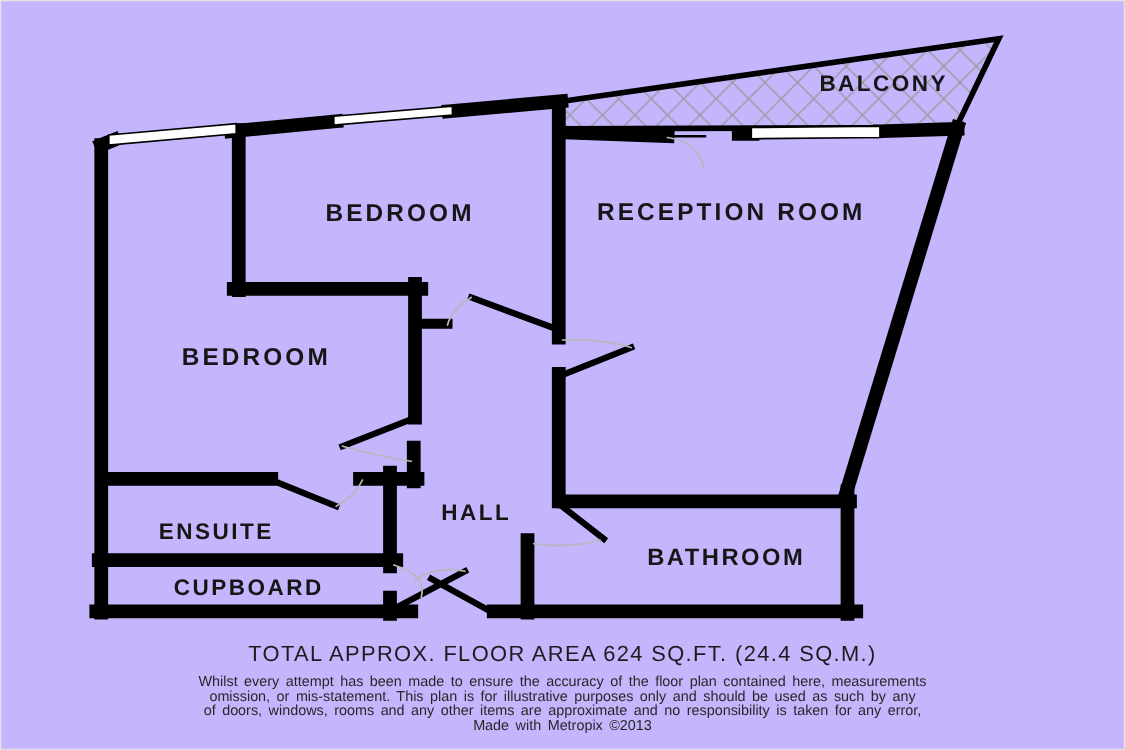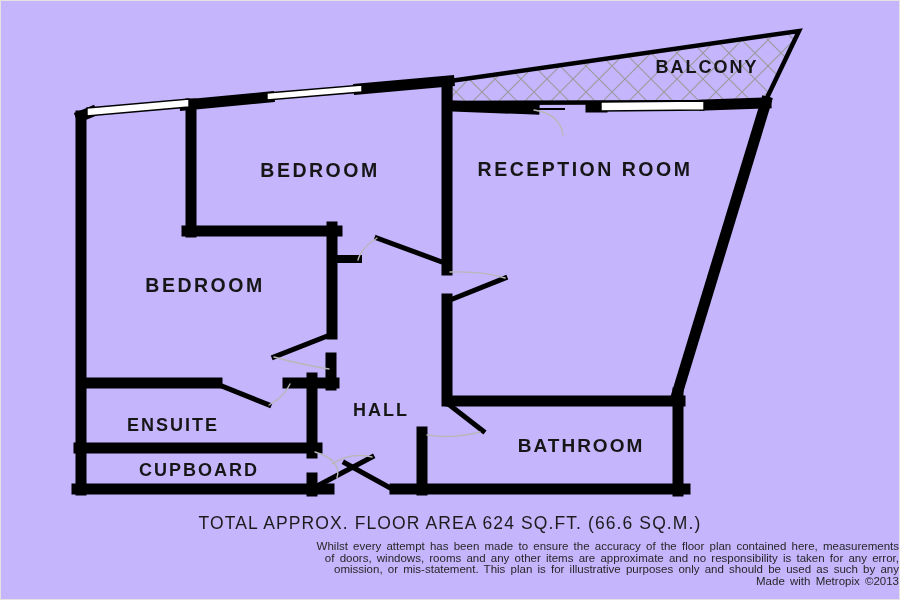--- a/index.html
+++ b/index.html
@@ -18,21 +18,21 @@
     position:absolute;left:0;right:0;text-align:center;color:#1c1c1c;
   }
   .fp-title{
     top:512px;
     font-size:17.5px;letter-spacing:1.1px;color:#1c1c1c;
   }
   .fp-disc{
     top:540px;
     font-size:11.5px;line-height:11.7px;word-spacing:2px;color:#272727;
   }
-  .fp-disc div{white-space:nowrap;text-align:right;}
+  .fp-disc div{white-space:nowrap;}
 </style>
 </head>
 <body>
 
 <div class="frame">
 
   <svg class="plan-svg" width="900" height="600" viewBox="0 0 900 600">
 
     <defs>
       <pattern id="hatch" width="26" height="26" patternUnits="userSpaceOnUse">
@@ -87,22 +87,22 @@
       <text class="room-label" x="319" y="176" font-size="19.5" letter-spacing="2.5">BEDROOM</text>
       <text class="room-label" x="584" y="175" font-size="19.5" letter-spacing="2.5">RECEPTION ROOM</text>
       <text class="room-label" x="204" y="291" font-size="19.5" letter-spacing="2.5">BEDROOM</text>
       <text class="room-label" x="172" y="430" font-size="18" letter-spacing="2">ENSUITE</text>
       <text class="room-label" x="380" y="415" font-size="18" letter-spacing="2">HALL</text>
       <text class="room-label" x="198" y="475" font-size="18" letter-spacing="2">CUPBOARD</text>
       <text class="room-label" x="580" y="451" font-size="19" letter-spacing="2">BATHROOM</text>
     </g>
   </svg>
 
-  <div class="footer fp-title">TOTAL APPROX. FLOOR AREA 624 SQ.FT. (66.6 SQ.M.)</div>
+  <div class="footer fp-title">TOTAL APPROX. FLOOR AREA 624 SQ.FT. (24.4 SQ.M.)</div>
 
   <div class="footer fp-disc">
     <div>Whilst every attempt has been made to ensure the accuracy of the floor plan contained here, measurements</div>
+    <div>omission, or mis-statement. This plan is for illustrative purposes only and should be used as such by any</div>
     <div>of doors, windows, rooms and any other items are approximate and no responsibility is taken for any error,</div>
-    <div>omission, or mis-statement. This plan is for illustrative purposes only and should be used as such by any</div>
     <div>Made with Metropix ©2013</div>
   </div>
 
 </div>
 
 </body></html>

